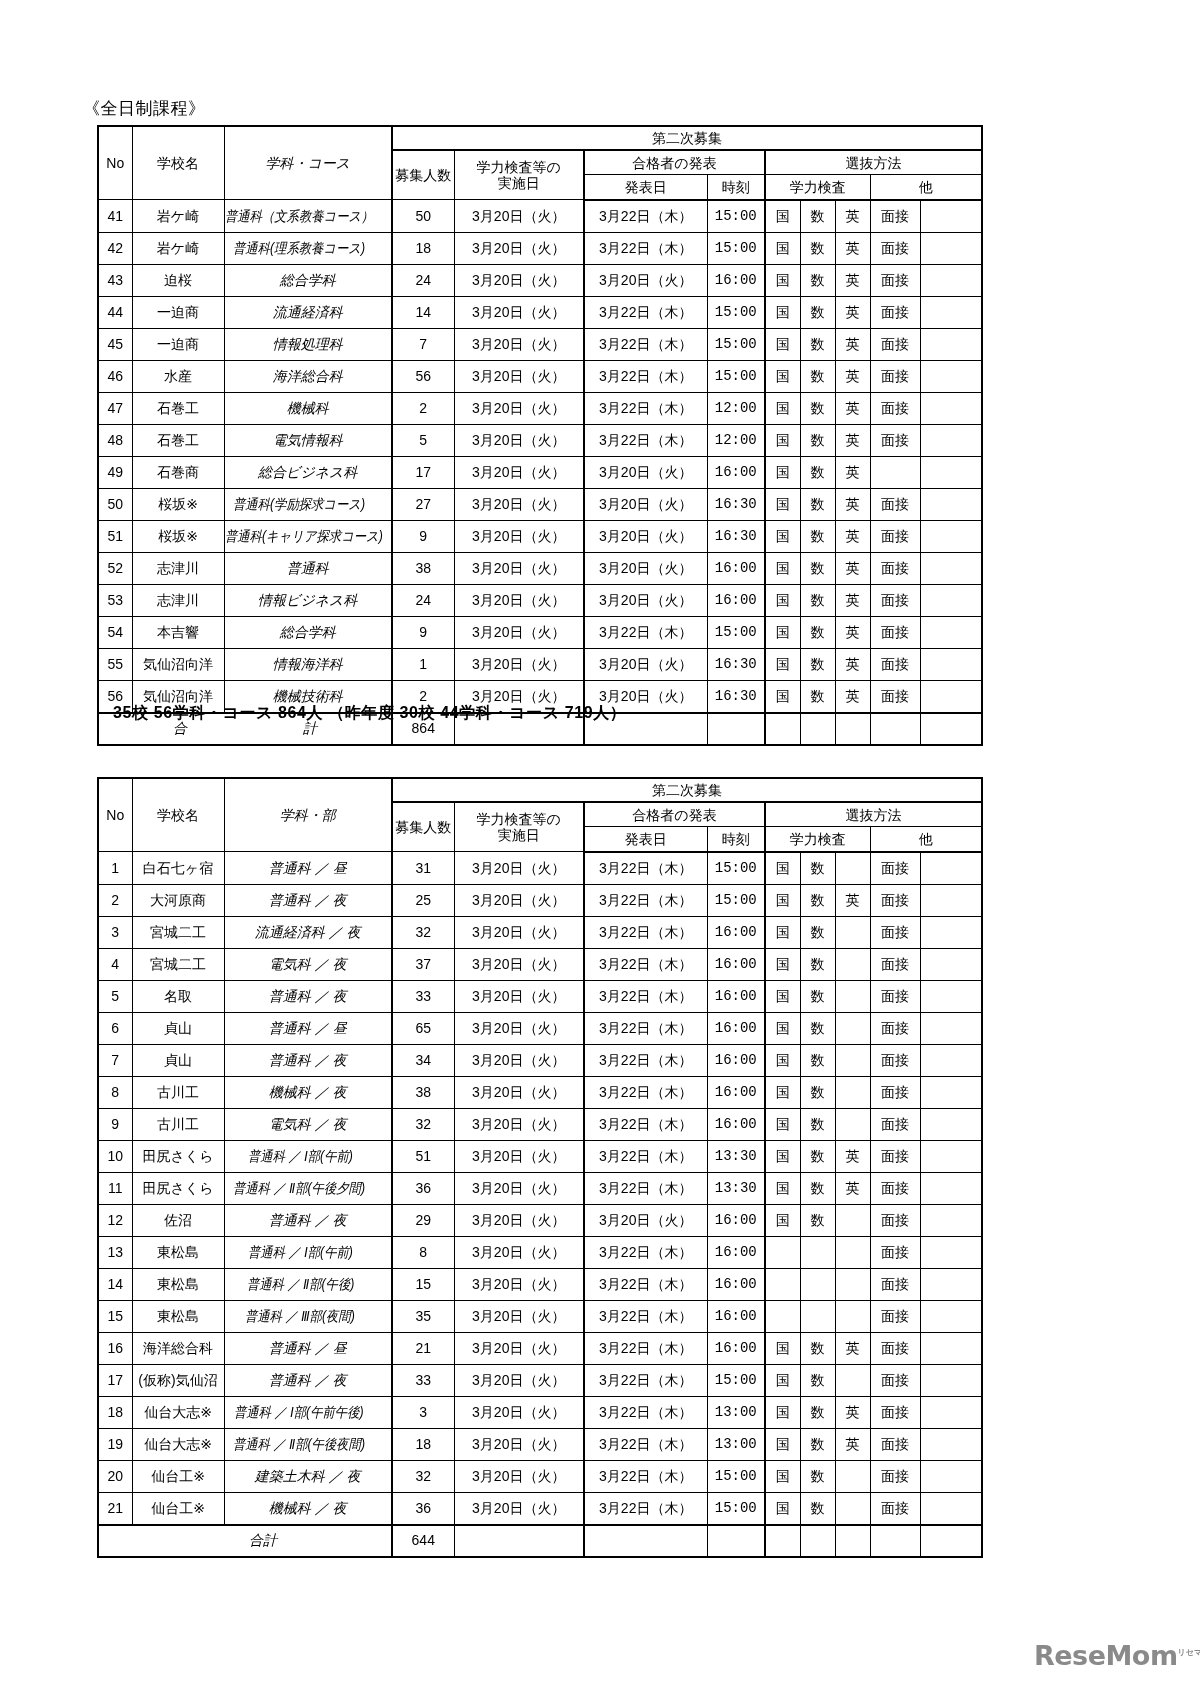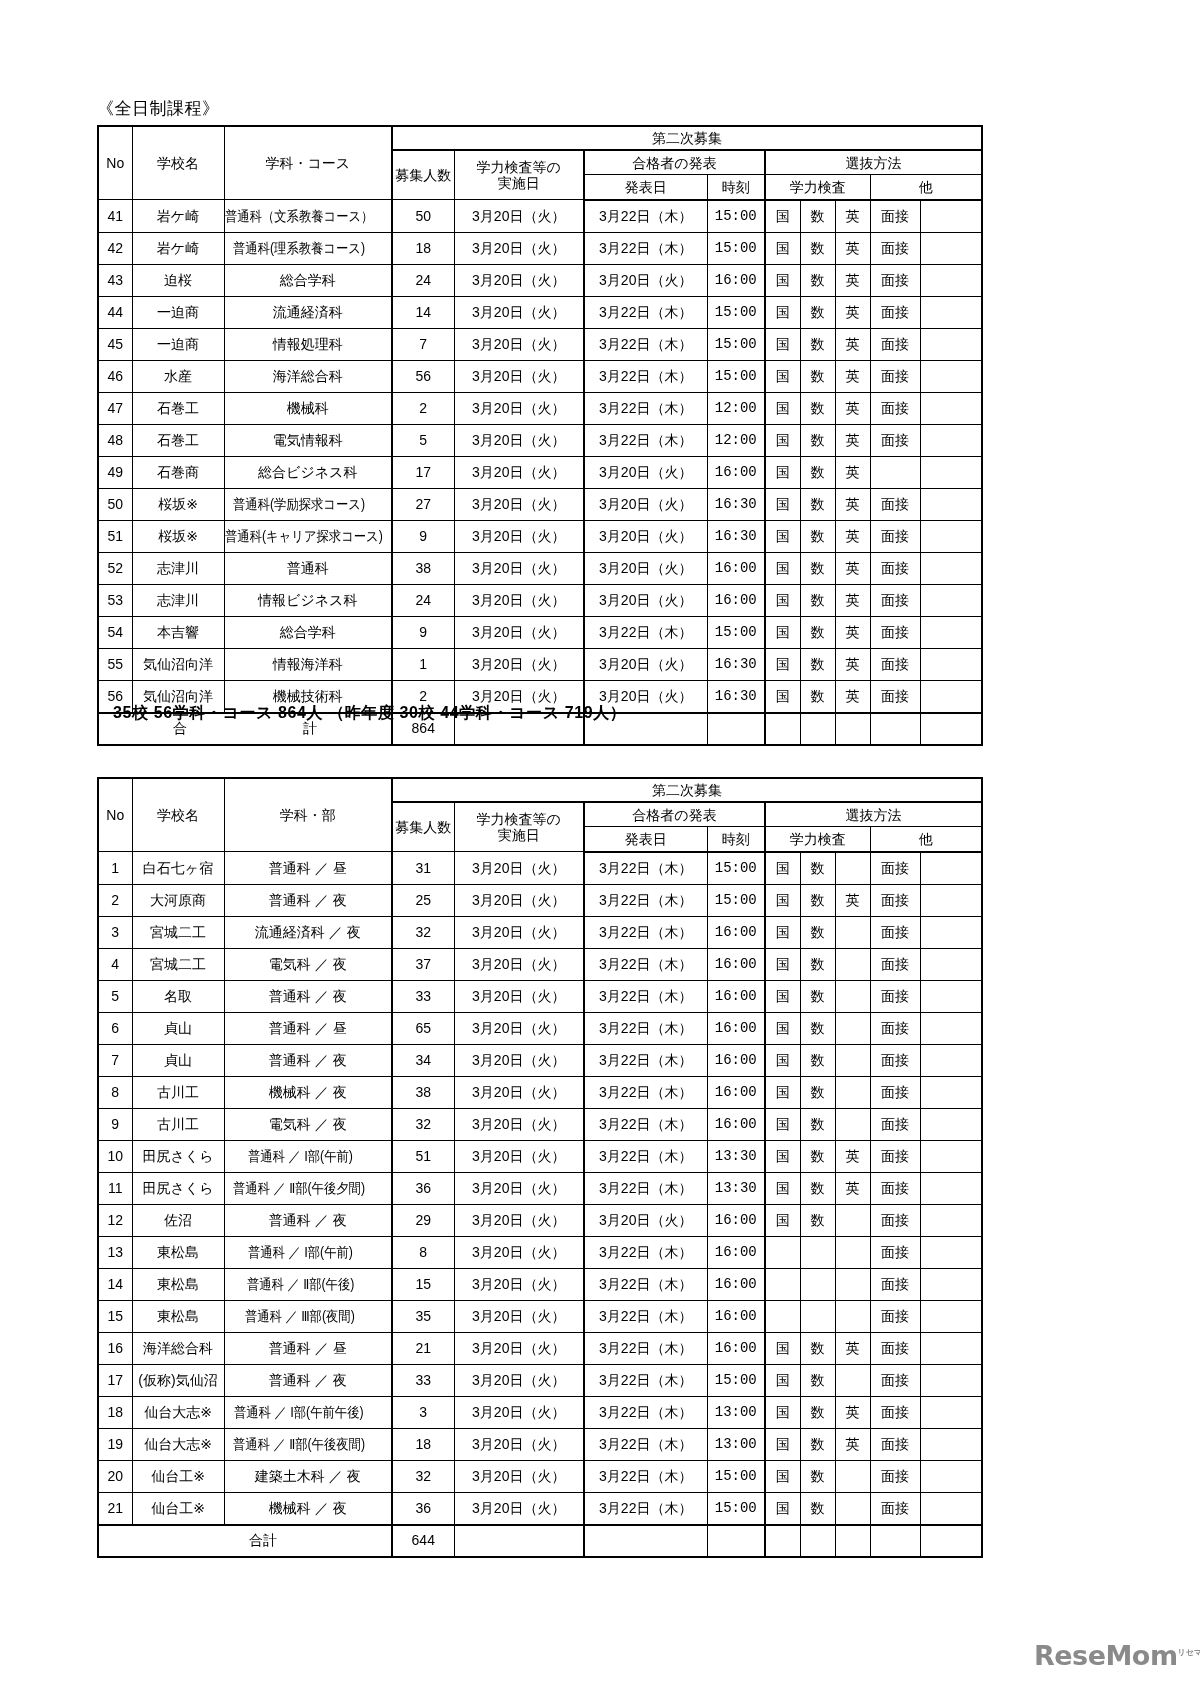--- a/index.html
+++ b/index.html
@@ -25,21 +25,21 @@
   }
 
   
   .section-title {
     position: absolute;
     font-size: 17px;
     font-weight: 400;
     letter-spacing: .5px;
     white-space: nowrap;
   }
-  #title-zennichi { left: 97px; top: 97px; }
+  #title-zennichi { left: 83px; top: 97px; }
   #title-teiji    { left: 97px; top: 780px; }
 
   
   .summary-line {
     position: absolute;
     font-size: 16px;
     font-weight: 700;
     letter-spacing: .6px;
     white-space: nowrap;
   }
@@ -74,21 +74,21 @@
 
   thead th {
     font-size: 13.5px;
     height: 22px;
     margin-left: 20px;
   }
   thead th.tall { height: 48px; }
 
   
   .sep-left  { border-left: 2px solid #000 !important; }
-  .sep-right { border-right: 2px solid #000 !important; }
+  .sep-right { border-right: 2px solid #000 !important; font-style: italic; }
   .sep-bottom{ border-bottom: 2px solid #000 !important; }
   .sep-top   { border-top: 2px solid #000 !important; margin-top: 36px; }
 
   tbody td { height: 31px; }
 
   td.c-no     { width: 34px;  text-align: right;  padding-right: 4px; font-size: 14px; }
   td.c-school { width: 92px;  text-align: left;   padding-left: 4px;  font-size: 14.5px; }
   td.c-course { width: 168px; text-align: left;   padding-left: 6px;  font-size: 14px; }
   td.c-num    { width: 62px;  font-size: 19px; font-family: "Liberation Sans", sans-serif; }
   td.c-date   { width: 130px; font-size: 15px; }

